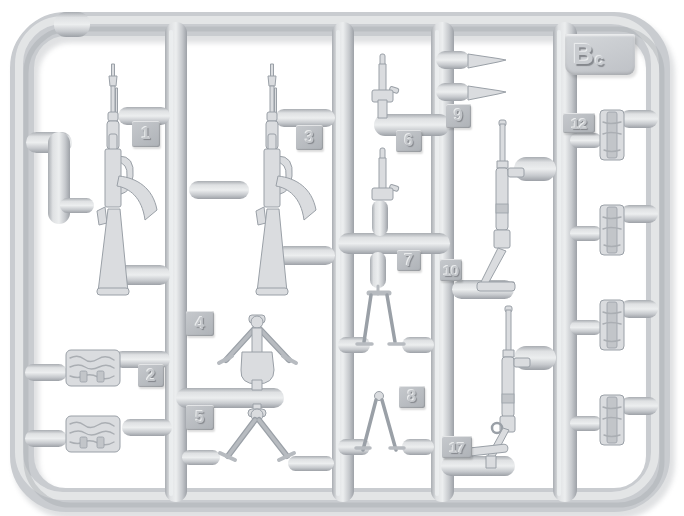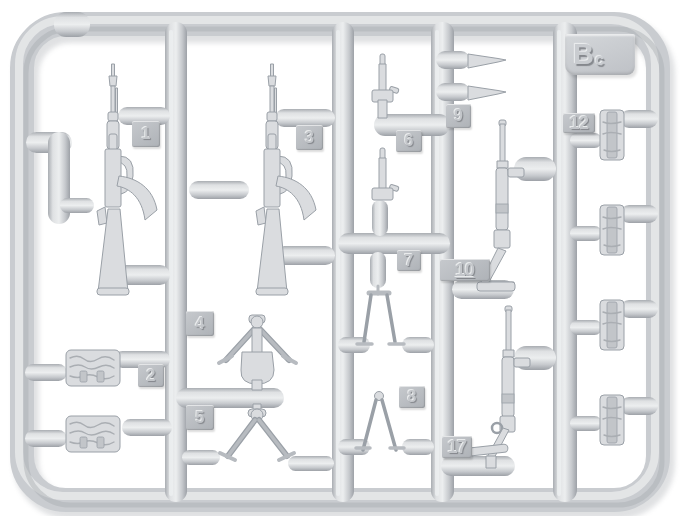--- a/index.html
+++ b/index.html
@@ -22,31 +22,31 @@
   
   .tag{
     position:absolute;display:flex;align-items:center;justify-content:center;
     background:linear-gradient(145deg,#c6c9cd,#aeb2b7);
     border-radius:2px;
     box-shadow:inset 0 1px 0 rgba(255,255,255,.55), inset -1px -1px 1px rgba(0,0,0,.14), 1px 2px 2px rgba(0,0,0,.14);
     color:#c3c6ca;font-weight:700;font-size:16px;line-height:1;
     text-shadow:-1px -1px 0 #e9ebec, 1px 1px 1px #83868b;
     user-select:none;
   }
-  .tag.wide{font-size:18px;letter-spacing:-.5px;}
+  .tag.wide{font-size:15px;letter-spacing:-.5px;}
   .t1{left:132px;top:121px;width:28px;height:26px;}
   .t2{left:138px;top:364px;width:26px;height:23px;}
   .t3{left:296px;top:125px;width:27px;height:25px;}
   .t4{left:186px;top:311px;width:28px;height:25px;}
   .t5{left:186px;top:405px;width:28px;height:25px;}
   .t6{left:396px;top:130px;width:26px;height:22px;}
   .t7{left:397px;top:250px;width:24px;height:21px;}
   .t8{left:399px;top:386px;width:26px;height:22px;}
   .t9{left:446px;top:104px;width:25px;height:24px;}
-  .t10{left:440px;top:259px;width:50px;height:22px;text-decoration:underline;}
+  .t10{left:440px;top:259px;width:22px;height:22px;}
   .t11{left:442px;top:436px;width:30px;height:22px;}
   .t12{left:563px;top:113px;width:32px;height:20px;}
   
   .sprue-tab{
     position:absolute;left:565px;top:34px;width:62px;height:41px;
     background:linear-gradient(160deg,#d4d7da,#bec1c6);
     border-radius:2px 2px 8px 10px;
     box-shadow:inset 0 2px 2px rgba(255,255,255,.6), inset 0 -2px 3px rgba(0,0,0,.12), 2px 3px 3px rgba(0,0,0,.12);
     display:flex;align-items:center;justify-content:flex-start;padding-left:8px;
     color:#c9ccd0;font-weight:700;

